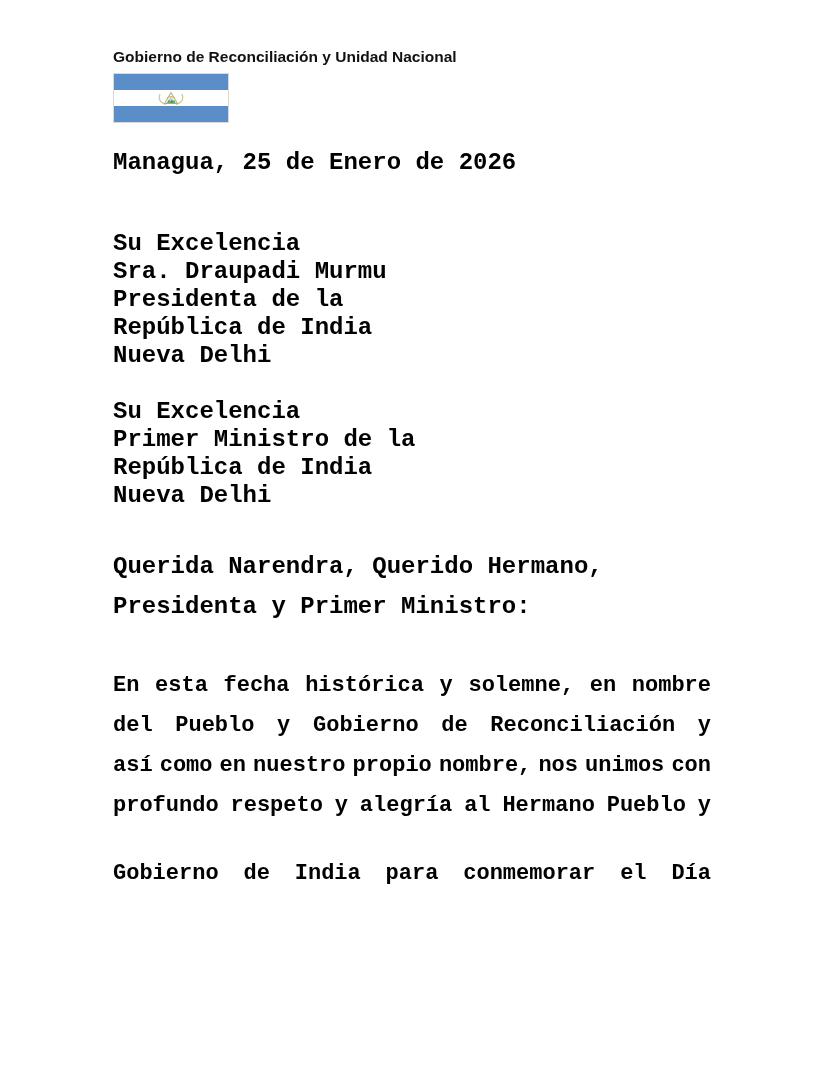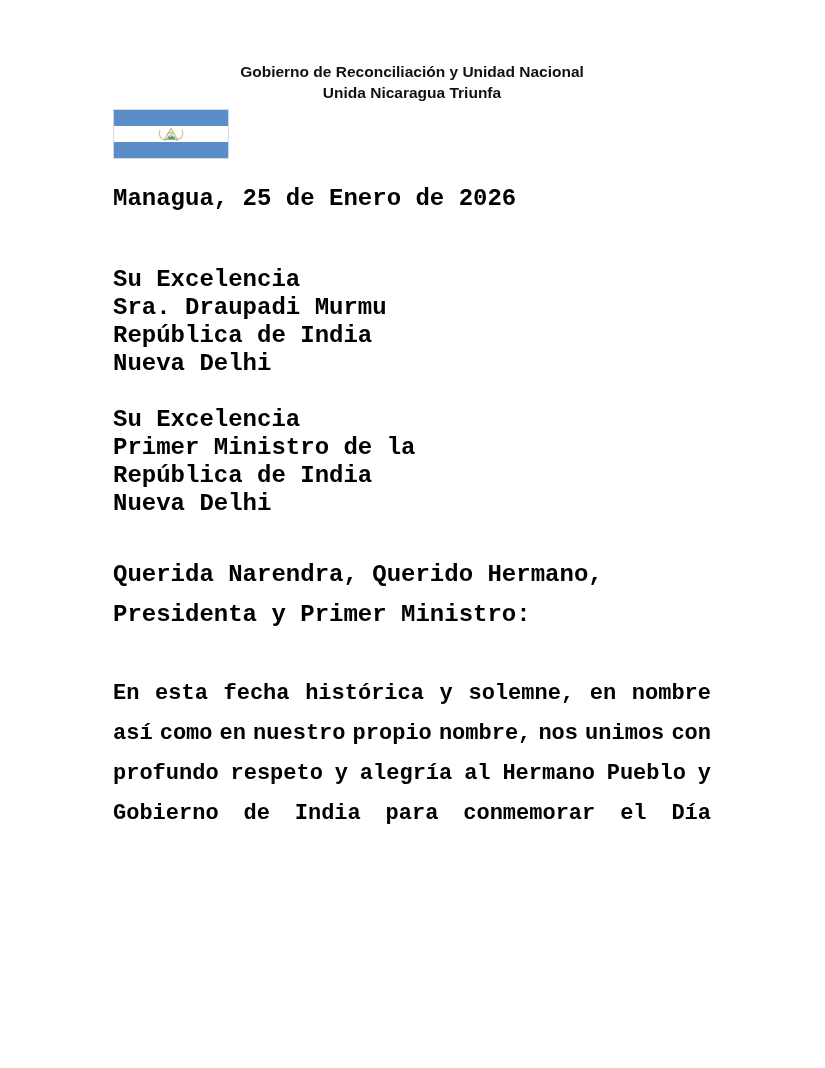--- a/index.html
+++ b/index.html
@@ -7,27 +7,26 @@
     position:relative;
     width:825px;height:1068px;
     background:#ffffff;
     overflow:hidden;
     font-family:"Liberation Mono","DejaVu Sans Mono",monospace;
     color:#000;
   }
   .content{padding-left:113px;padding-right:114px;}
 
   .letterhead{
-    margin-top:61px;
+    margin-top:46px;
     font-family:"Liberation Sans","DejaVu Sans",sans-serif;
     font-weight:bold;
     font-size:15.5px;
     line-height:21px;
     color:#111;
-    text-align:center;
   }
 
   .flag{
     margin-top:6px;
     width:114px;height:48px;
     border:1px solid #d9d9d9;
     box-sizing:content-box;
   }
   .flag .stripe{width:100%;height:16px;}
   .flag .stripe.white{
@@ -57,21 +56,20 @@
   .jline{white-space:nowrap;}
 </style>
 </head>
 <body>
 
 <div class="page">
   <div class="content">
 
     <div class="letterhead">
       <div>Gobierno de Reconciliación y Unidad Nacional</div>
-      <div>Unida Nicaragua Triunfa</div>
     </div>
 
     <div class="flag">
       <div class="stripe" style="background:#5b8ec9;"></div>
       <div class="stripe white">
         <svg width="30" height="15" viewBox="0 0 30 15" xmlns="http://www.w3.org/2000/svg">
           <path d="M4,3 C2,8 4,12 10,13.5" fill="none" stroke="#cfc98f" stroke-width="1.2"></path>
           <path d="M26,3 C28,8 26,12 20,13.5" fill="none" stroke="#cfc98f" stroke-width="1.2"></path>
           <polygon points="15,1.5 21.5,12.5 8.5,12.5" fill="#f3f6ef" stroke="#b4ac6c" stroke-width="1"></polygon>
           <polygon points="15,5 19.5,11.8 10.5,11.8" fill="#bcd9ef" stroke="none"></polygon>
@@ -82,37 +80,39 @@
         </svg>
       </div>
       <div class="stripe" style="background:#5b8ec9;"></div>
     </div>
 
     <div class="date-line mono">Managua, 25 de Enero de 2026</div>
 
     <div class="recipient mono">
         <div>Su Excelencia</div>
         <div>Sra. Draupadi Murmu</div>
+        <div>Presidenta de la</div>
         <div>República de India</div>
         <div>Nueva Delhi</div>
       </div>
 
     <div class="recipient mono">
         <div>Su Excelencia</div>
         <div>Primer Ministro de la</div>
         <div>República de India</div>
         <div>Nueva Delhi</div>
       </div>
 
     <div class="salutation mono">
       <div>Querida Narendra, Querido Hermano,</div>
       <div>Presidenta y Primer Ministro:</div>
     </div>
 
     <div class="body-par mono">
         <div class="jline" style="word-spacing: 2.44196px; display: block; white-space: nowrap;">En esta fecha histórica y solemne, en nombre</div>
+        <div class="jline" style="word-spacing: 9.45052px; display: block; white-space: nowrap;">del Pueblo y Gobierno de Reconciliación y</div>
         <div class="jline" style="word-spacing: -6.11328px; display: block; white-space: nowrap;">así como en nuestro propio nombre, nos unimos con</div>
         <div class="jline" style="word-spacing: -1.33036px; display: block; white-space: nowrap;">profundo respeto y alegría al Hermano Pueblo y</div>
-        <div class="jline" style="word-spacing: 11.651px; display: block; white-space: nowrap;">Gobierno de India para conmemorar el Día</div>
+        <div class="jline" style="word-spacing: 11.651px; display: block; white-space: nowrap; margin-top: 28px;">Gobierno de India para conmemorar el Día</div>
       </div>
 
   </div>
 </div>
 
 </body></html>

